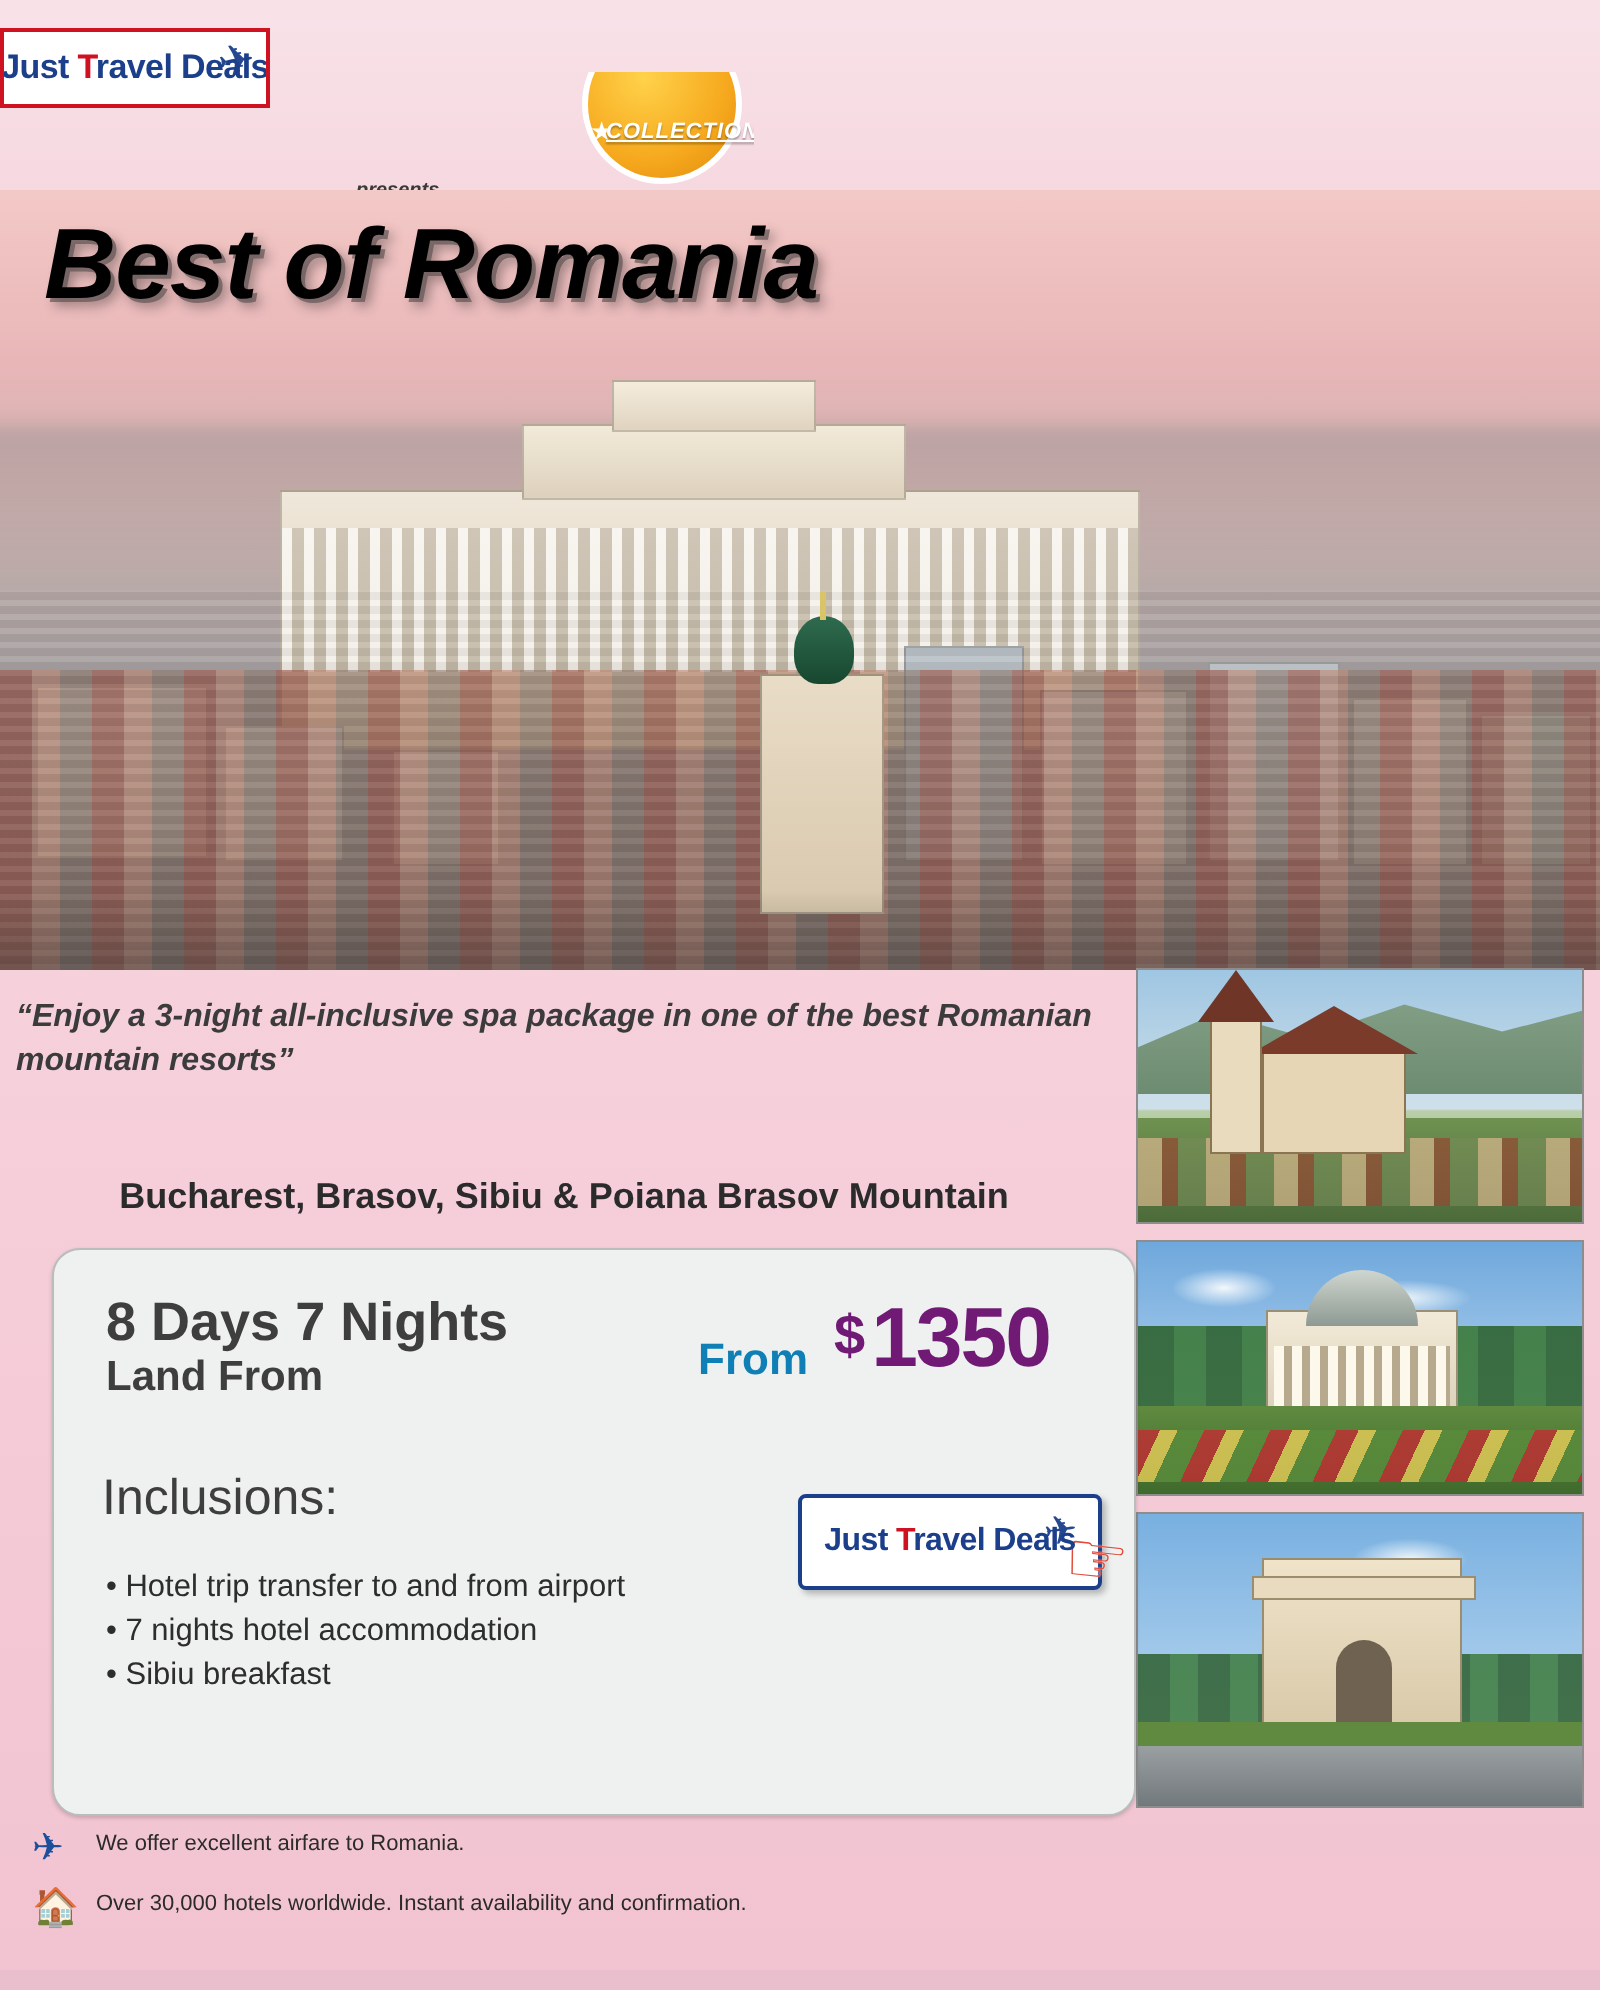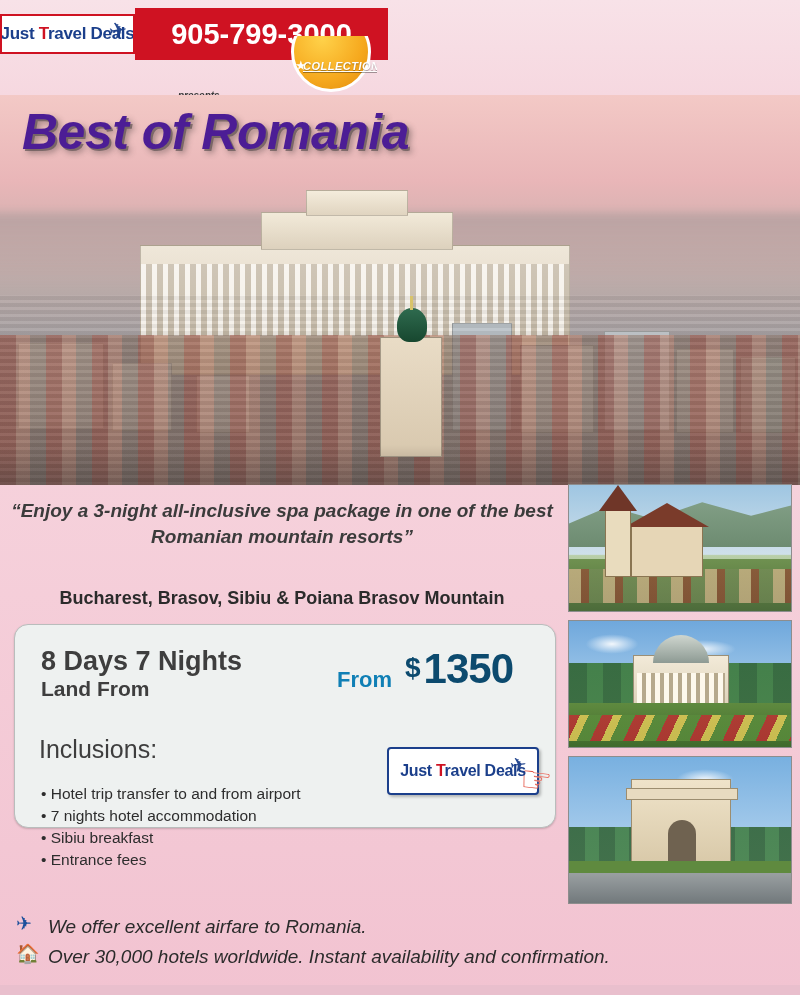--- a/index.html
+++ b/index.html
@@ -199,31 +199,31 @@
   .hero-fade {
     position: absolute; left: 0; right: 0; bottom: 0; height: 40px;
     background: linear-gradient(180deg, rgba(0,0,0,0), rgba(60,55,55,.35));
   }
   .hero-title {
     position: absolute;
     left: 22px; top: 8px;
     font-size: 50px;
     font-weight: bold;
     font-style: italic;
-    color: #4c1d95;
+    color: #000000;
     text-shadow: 2px 2px 0 rgba(90,80,80,.65), 4px 4px 6px rgba(60,50,50,.45);
     letter-spacing: -0.5px;
     z-index: 5;
   }
   .quote {
     position: absolute;
     left: 8px; top: 498px;
     width: 548px;
-    text-align: center;
-    font-size: 19px;
+    text-align: left;
+    font-size: 16px;
     font-style: italic;
     font-weight: bold;
     color: #3b3b3b;
     line-height: 1.35;
   }
   .destinations {
     position: absolute;
     left: 8px; top: 588px;
     width: 548px;
     text-align: center;
@@ -282,43 +282,43 @@
     background: linear-gradient(180deg,#efe3c9,#d6c6a5); border:1px solid #9c8d6f; }
   .p3-arch-hole { position:absolute; left:36px; top:40px; width:28px; height:58px;
     background: #6f6250; border-radius: 14px 14px 0 0; }
   .p3-cornice { position:absolute; left:-6px; top:8px; width:112px; height:12px; background:#e8dbc0; border:1px solid #9c8d6f; }
   .p3-road { position:absolute; left:0; right:0; bottom:0; height:30px; background: linear-gradient(180deg,#9aa0a2,#72797c); }
   .p3-grass { position:absolute; left:0; right:0; bottom:28px; height:14px; background:#5f8a3f; }
 
   
   .offer {
     position: absolute;
-    left: 14px; top: 624px;
-    width: 542px; height: 204px;
+    left: 26px; top: 624px;
+    width: 542px; height: 284px;
     background: #eef1f0;
     border: 1px solid #b9bdbc;
     border-radius: 14px;
     box-shadow: 0 1px 2px rgba(0,0,0,.18);
   }
   .offer-days {
     position: absolute; left: 26px; top: 22px;
     font-size: 27px; font-weight: bold; color: #3e3e3e;
     line-height: 1.08;
   }
   .offer-land {
     position: absolute; left: 26px; top: 52px;
     font-size: 21px; font-weight: bold; color: #3e3e3e;
   }
   .offer-from {
     position: absolute; left: 322px; top: 42px;
     font-size: 22px; font-weight: bold; color: #0f7fb5;
   }
   .offer-price {
     position: absolute; left: 390px; top: 20px;
-    font-size: 42px; font-weight: bold; color: #0c4a6e;
+    font-size: 42px; font-weight: bold; color: #701a75;
     letter-spacing: -1px;
   }
   .offer-price .cur { font-size: 28px; vertical-align: 6px; margin-right: 4px; }
   .inclusions-title {
     position: absolute; left: 24px; top: 110px;
     font-size: 25px; color: #3e3e3e;
   }
   .inclusions-list {
     position: absolute; left: 26px; top: 158px;
     margin: 0; padding: 0; list-style: none;
@@ -346,22 +346,21 @@
     font-size: 36px;
     color: #e24a3a;
     transform: rotate(6deg);
     text-shadow: 0 0 1px #ffffff;
   }
 
   
   .note {
     position: absolute;
     left: 16px;
-    font-size: 19px;
-    font-style: italic;
+    font-size: 11px;
     color: #2b2b2b;
   }
   #note1 { top: 916px; left: 48px; }
   #note2 { top: 946px; left: 48px; }
   .note-icon {
     position: absolute;
     left: 16px;
     font-size: 19px;
   }
   #icon1 { top: 912px; color: #1b4f9b; }
@@ -385,23 +384,20 @@
 
 <div class="page">
 
   <div class="header">
 
     <div class="logo-box">
       <span class="logo-plane">✈</span>
       <span class="logo-text"><span>Just </span><span class="t-red">T</span><span>ravel Deals</span></span>
     </div>
 
-    <div class="phone-box">
-      <span class="phone-text">905-799-3000</span>
-    </div>
 
     <div class="presents">presents</div>
 
     <div class="collection-badge">
       <div class="collection-circle"></div>
       <span class="collection-star">★</span>
       <span class="collection-label">COLLECTION</span>
     </div>
   </div>
 
@@ -476,21 +472,20 @@
     <div class="offer-land">Land From</div>
     <div class="offer-from">From</div>
     <div class="offer-price"><span class="cur">$</span><span>1350</span></div>
 
     <div class="inclusions-title">Inclusions:</div>
 
     <ul class="inclusions-list">
       <li>Hotel trip transfer to and from airport</li>
       <li>7 nights hotel accommodation</li>
       <li>Sibiu breakfast</li>
-      <li>Entrance fees</li>
     </ul>
 
     <div class="btn-logo">
       <span class="logo-plane">✈</span>
       <span class="logo-text"><span>Just </span><span class="t-red">T</span><span>ravel Deals</span></span>
     </div>
     <span class="cursor-hand">☞</span>
   </div>
 
   <span class="note-icon" id="icon1">✈</span>

